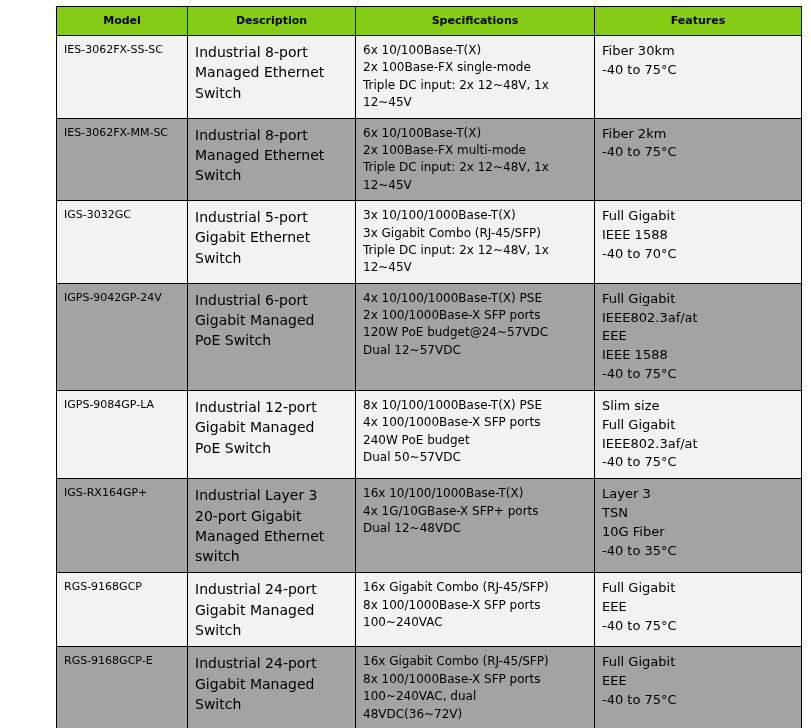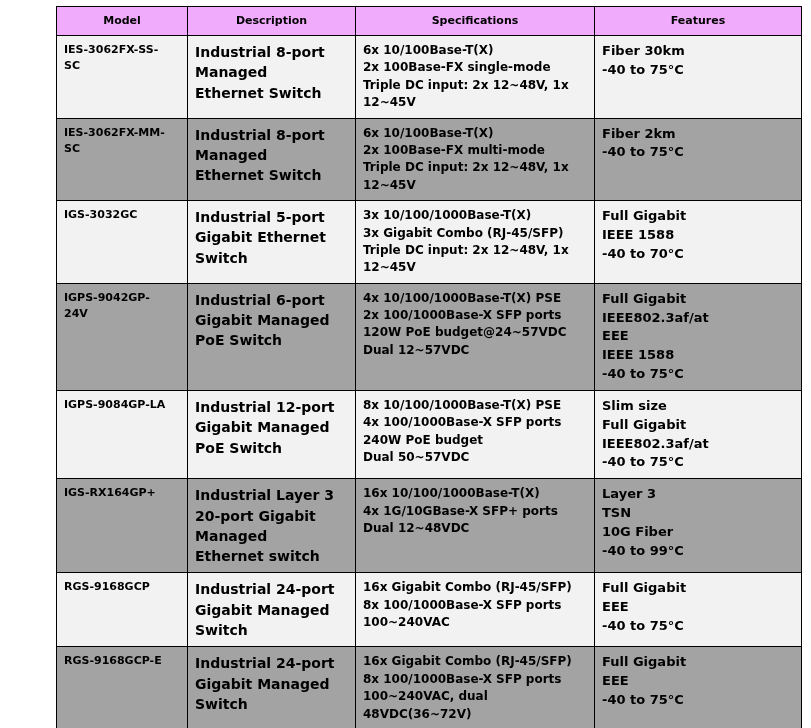--- a/index.html
+++ b/index.html
@@ -25,26 +25,26 @@
     border-collapse: collapse;
     table-layout: fixed;
     width: 745px;
     border: 1px solid #000000;
   }
   table.spec-table th,
   table.spec-table td {
     border: 1px solid #000000;
     vertical-align: top;
     padding: 6px 16px 6px 7px;
-    font-weight: bold;
+    font-weight: normal;
     line-height: 1.45;
     white-space: pre-line;
   }
   table.spec-table thead th {
-    background: #f0abfc;
+    background: #84cc16;
     font-weight: bold;
     text-align: center;
     vertical-align: middle;
     padding: 5px 4px;
     height: 18px;
     font-size: 11px;
   }
   thead th.col-model {
     text-align: left;
     padding-left: 7px;
@@ -154,21 +154,21 @@
       </tr>
       <tr class="row-plain">
         <td class="cell-model">IGS-RX164GP+</td>
         <td class="cell-desc">Industrial Layer 3 20-port Gigabit Managed Ethernet switch</td>
         <td class="cell-spec">16x 10/100/1000Base-T(X)
 4x 1G/10GBase-X SFP+ ports
 Dual 12~48VDC</td>
         <td class="cell-feat">Layer 3
 TSN
 10G Fiber
--40 to 99°C</td>
+-40 to 35°C</td>
       </tr>
       <tr class="row-shade">
         <td class="cell-model">RGS-9168GCP</td>
         <td class="cell-desc">Industrial 24-port Gigabit Managed Switch</td>
         <td class="cell-spec">16x Gigabit Combo (RJ-45/SFP)
 8x 100/1000Base-X SFP ports
 100~240VAC</td>
         <td class="cell-feat">Full Gigabit
 EEE
 -40 to 75°C</td>

